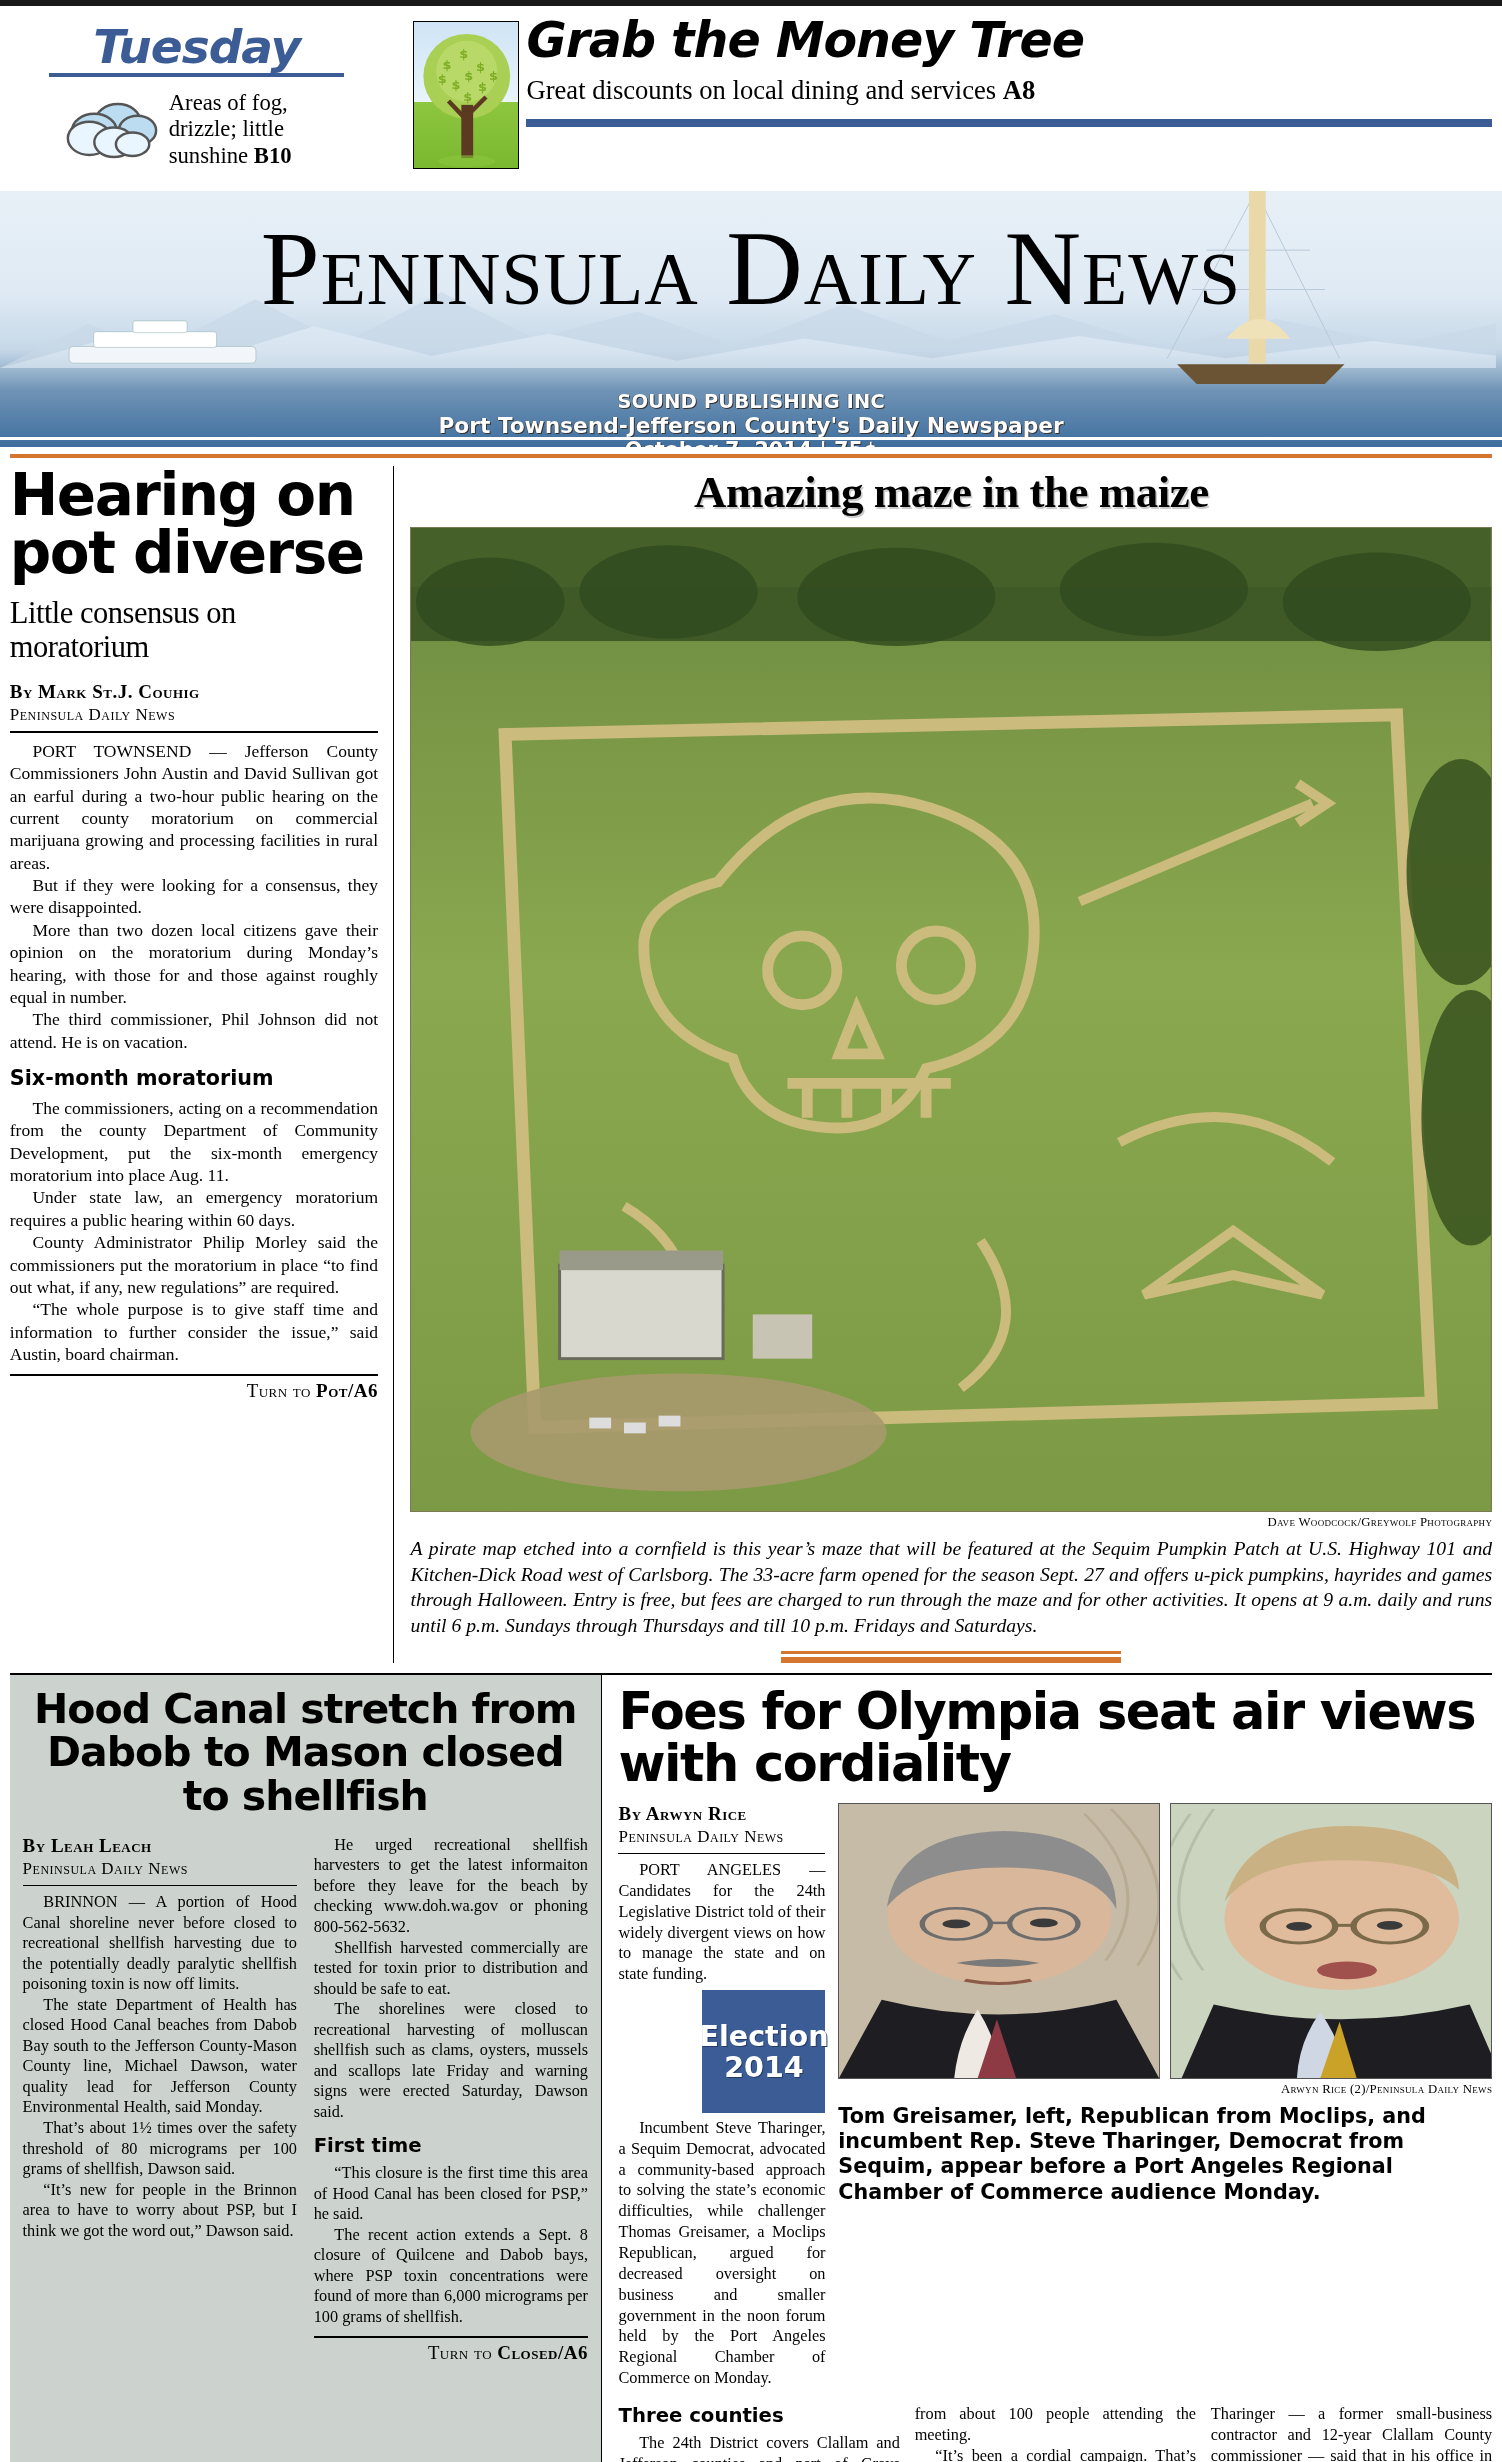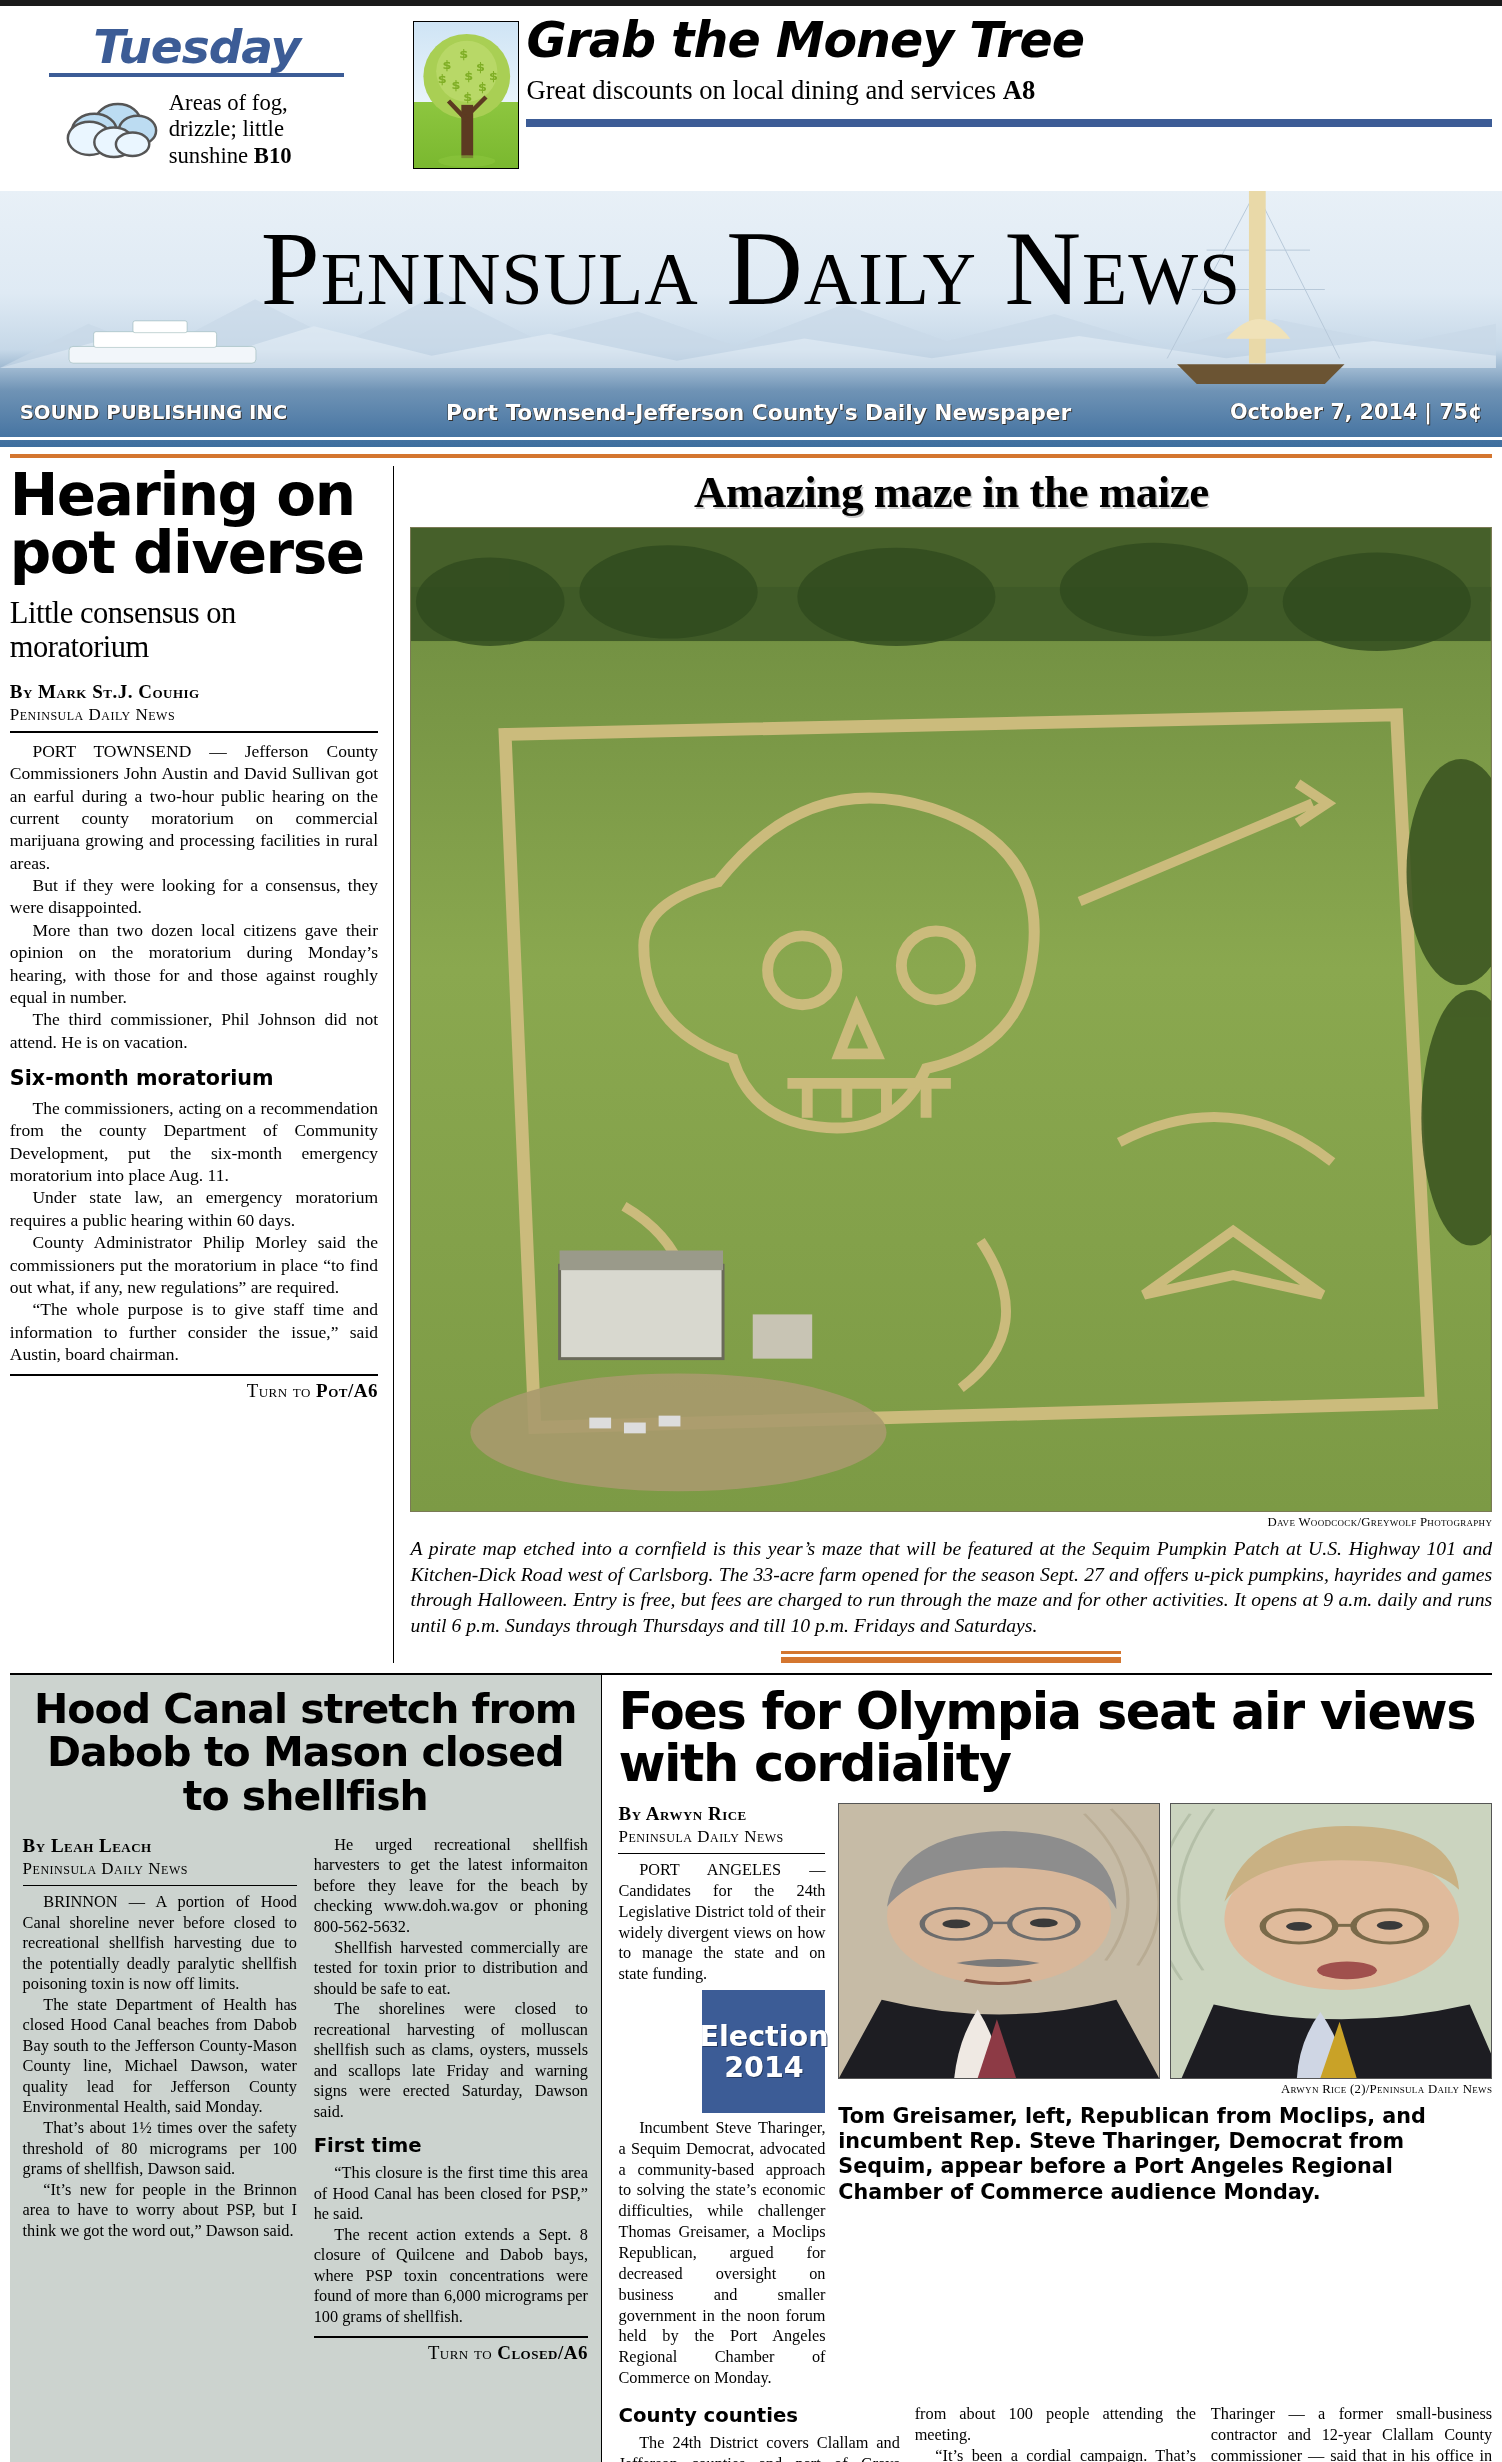--- a/index.html
+++ b/index.html
@@ -45,21 +45,21 @@
     background:linear-gradient(180deg,#e8f0f7 0%,#dfeaf4 40%,#c6d8e8 62%,#6f93b5 78%,#3e6e9e 100%); }
   .mh-mtns { position:absolute; left:0; right:0; top:74px; height:103px; opacity:.65; }
   .mh-ship { position:absolute; right:118px; top:0; width:276px; height:197px; }
   .mh-ferry { position:absolute; left:59px; top:123px; width:207px; height:59px; }
   .mh-title {
     position:absolute; left:0; right:0; top:25.6px; text-align:center;
     font-family:"Liberation Serif", serif; font-size:106px; letter-spacing:1px;
     font-variant:small-caps; white-space:nowrap; color:#000; line-height:1;
   }
   .mh-bottombar { position:absolute; left:0; right:0; bottom:12.8px; height:44px;
-     display:flex; align-items:center; justify-content:space-between; padding:0 19.7px; }
+     display:flex; align-items:center; padding:0 19.7px;flex-direction:column; }
   .mh-bottombar span { color:#fff; font-family:"DejaVu Sans", sans-serif; font-weight:bold;
      font-size:18.7px; letter-spacing:0; text-shadow:1px 1px 0 #333, -0.5px -0.5px 0 #333; }
   .mh-pub { font-size:19.7px !important; }
   .mh-slug { font-size:21.7px !important; }
   .mh-date { font-size:20.7px !important; }
   .mh-underline { position:absolute; left:0; right:0; bottom:6.9px; height:3px; background:#fff; }
 
   
   .orange-rule { height:4.4px; background:#d4762f; margin-top:6.9px; }
   .topnews { display:flex; margin-top:7.9px; }
@@ -442,21 +442,21 @@
               </svg>
             </div>
           </div>
           <div class="photocredit">Arwyn Rice (2)/Peninsula Daily News</div>
           <div class="foes-cap">Tom Greisamer, left, Republican from Moclips, and incumbent Rep. Steve Tharinger, Democrat from Sequim, appear before a Port Angeles Regional Chamber of Commerce audience Monday.</div>
         </div>
       </div>
 
       <div class="foes-bottom">
         <div class="fb-col">
-          <div class="sub-s">County counties</div>
+          <div class="sub-s">Three counties</div>
           <div class="foes-body">
             <p>The 24th District covers Clallam and Jefferson counties and part of Grays Harbor County.</p>
 
           </div>
         </div>
         <div class="fb-col">
           <div class="foes-body">
             <p style="text-indent:0">from about 100 people attending the meeting.</p>
             <p>“It’s been a cordial campaign. That’s good,”Tharinger, 65, who is seeking a third two-year term, said to open the forum.</p>
 

